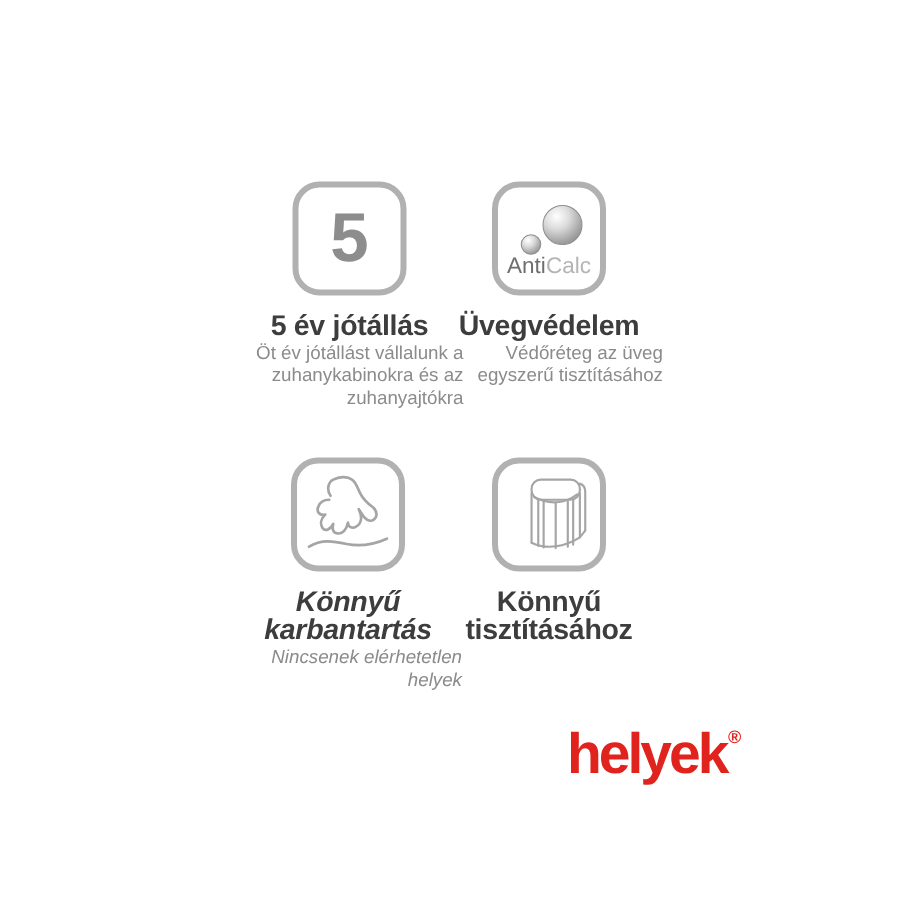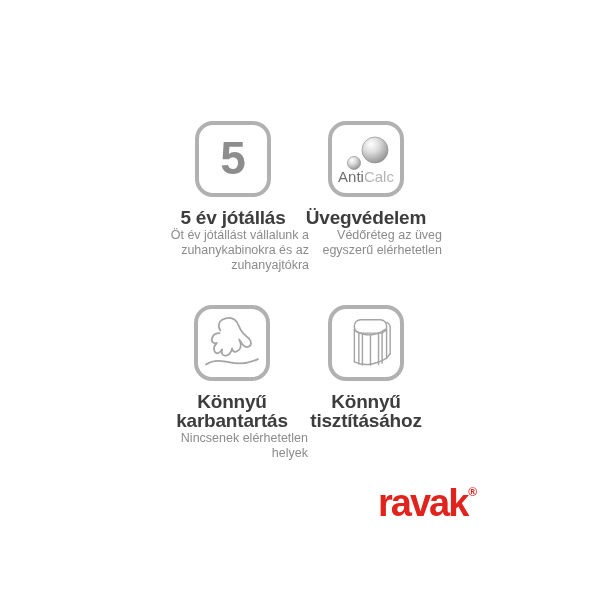--- a/index.html
+++ b/index.html
@@ -18,21 +18,21 @@
     background: #ffffff;
   }
   .card {
     position: absolute;
     width: 176px;
     transform: translateX(-50%);
     text-align: center;
   }
   .card.c1 { left: 233px; top: 121px; }
   .card.c2 { left: 366px; top: 121px; }
-  .card.c3 { left: 232px; top: 305px; }
+  .card.c3 { left: 232px; top: 305px; font-style: italic; }
   .card.c4 { left: 366px; top: 305px; }
 
   .tile {
     width: 76px;
     height: 76px;
     box-sizing: border-box;
     border: 4px solid #b1b1b1;
     border-radius: 18px;
     margin: 0 auto;
     background: #ffffff;
@@ -114,21 +114,21 @@
             <stop offset="78%" stop-color="#a9a9a9"></stop>
             <stop offset="100%" stop-color="#8e8e8e"></stop>
           </radialGradient>
         </defs>
         <circle cx="22" cy="38" r="6.5" fill="url(#sph)" stroke="#8f8f8f" stroke-width="0.7"></circle>
         <circle cx="43" cy="25" r="13" fill="url(#sph)" stroke="#8f8f8f" stroke-width="0.7"></circle>
         <text x="34" y="57" text-anchor="middle" font-size="15" font-family="Liberation Sans, sans-serif"><tspan fill="#6e6e6e">Anti</tspan><tspan fill="#b4b4b4">Calc</tspan></text>
       </svg>
     </div>
     <div class="card-title">Üvegvédelem</div>
-    <div class="card-desc">Védőréteg az üveg egyszerű elérhetetlen</div>
+    <div class="card-desc">Védőréteg az üveg egyszerű tisztításához</div>
   </div>
 
   <div class="card c3">
     <div class="tile">
       <svg width="68" height="68" viewBox="0 0 76 76">
         <g class="stroke-icon">
           <path d="M25,24 C22,20 23,14 27,12 C31,10 37,9 41,12 C44,14 45,18 47,22
                    C49,26 53,30 57,33 C60,36 60,40 57,42 C54,44 50,41 48,37 L46,34
                    C49,40 48,45 44,47 C41,49 38,47 38,44
                    C37,49 34,53 30,52 C27,52 26,49 27,45
@@ -157,16 +157,16 @@
           <path d="M56,27 L56,60.5"></path>
           <path d="M61,22 L61,55"></path>
           <path d="M25,59 C36,64.5 50,62 61,55 L65,50"></path>
         </g>
       </svg>
     </div>
     <div class="card-title">Könnyű tisztításához</div>
   </div>
 
   <div class="logo">
-    <span>ravak</span><sup>®</sup>
+    <span>helyek</span><sup>®</sup>
   </div>
 
 </div>
 
 </body></html>

